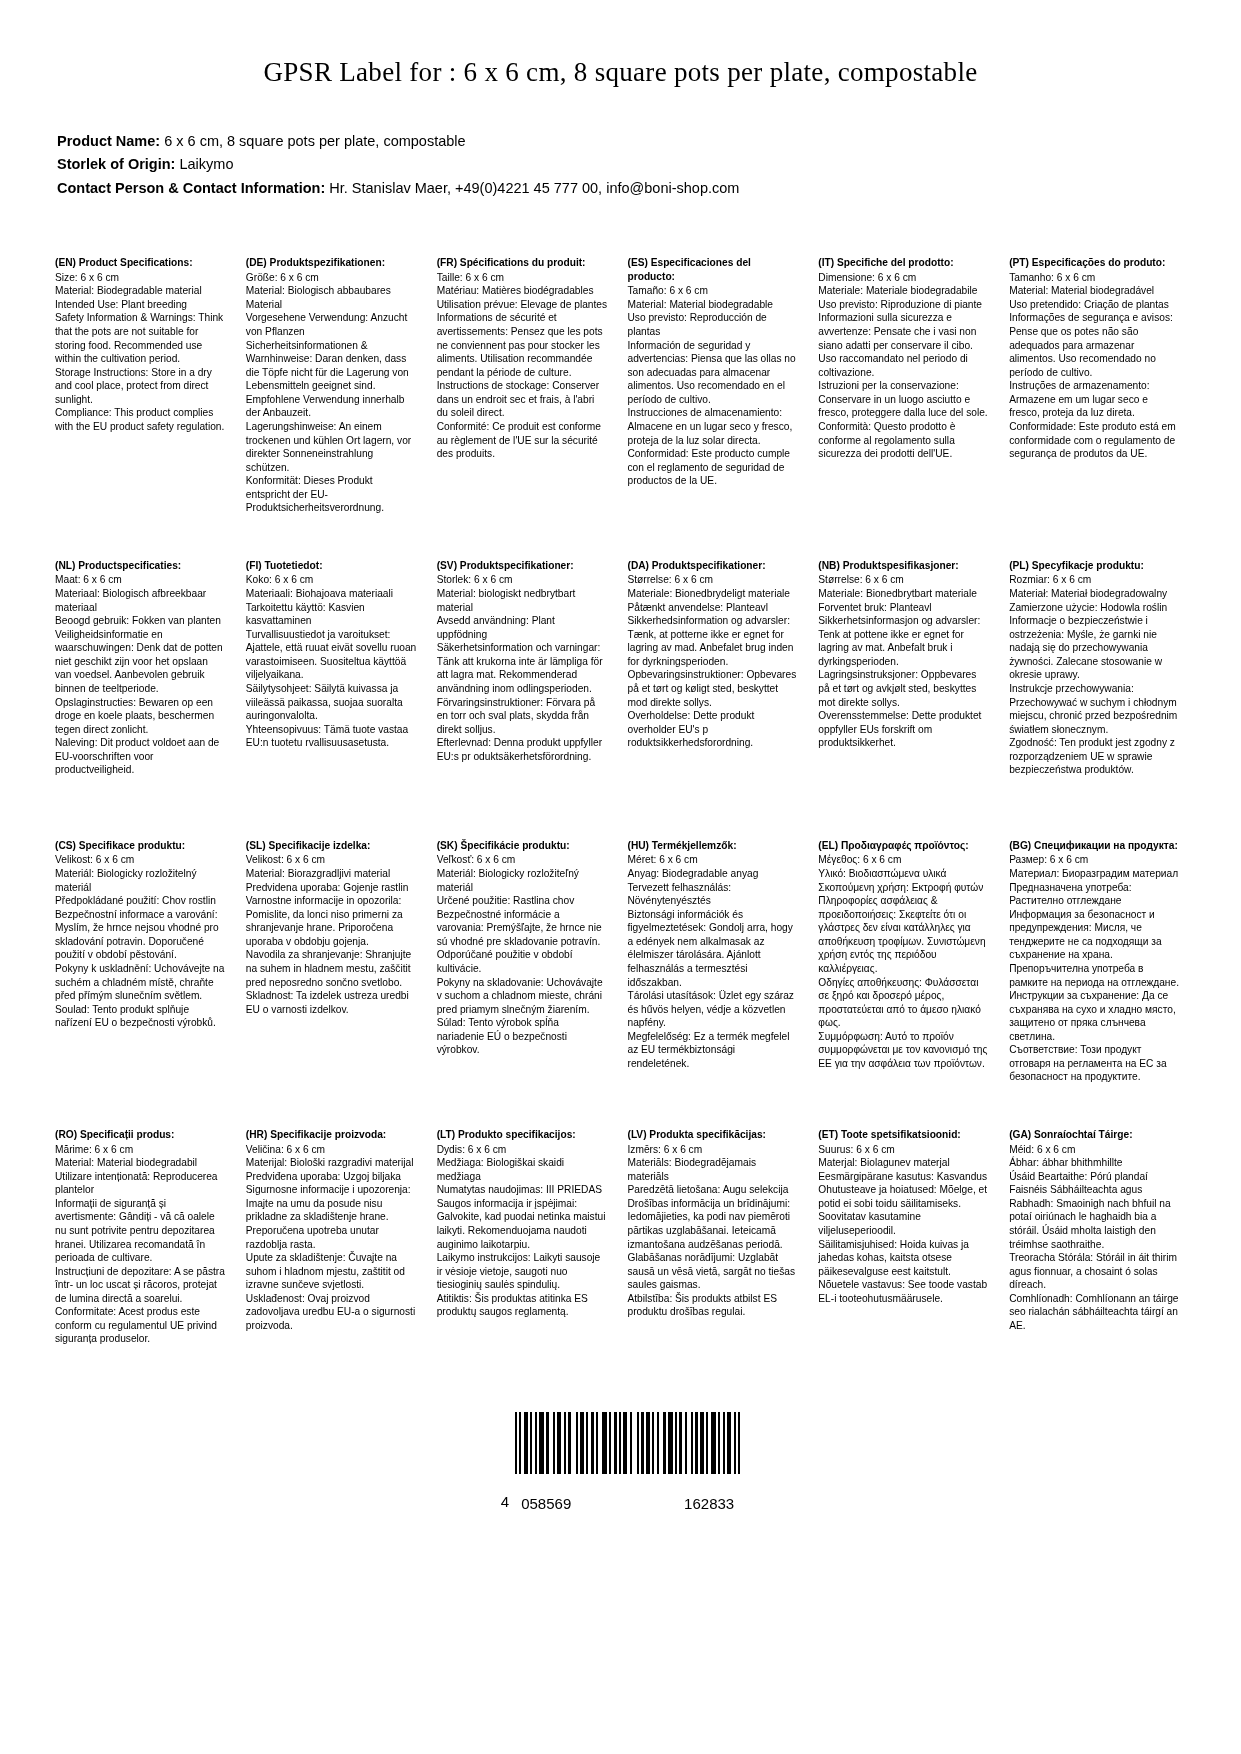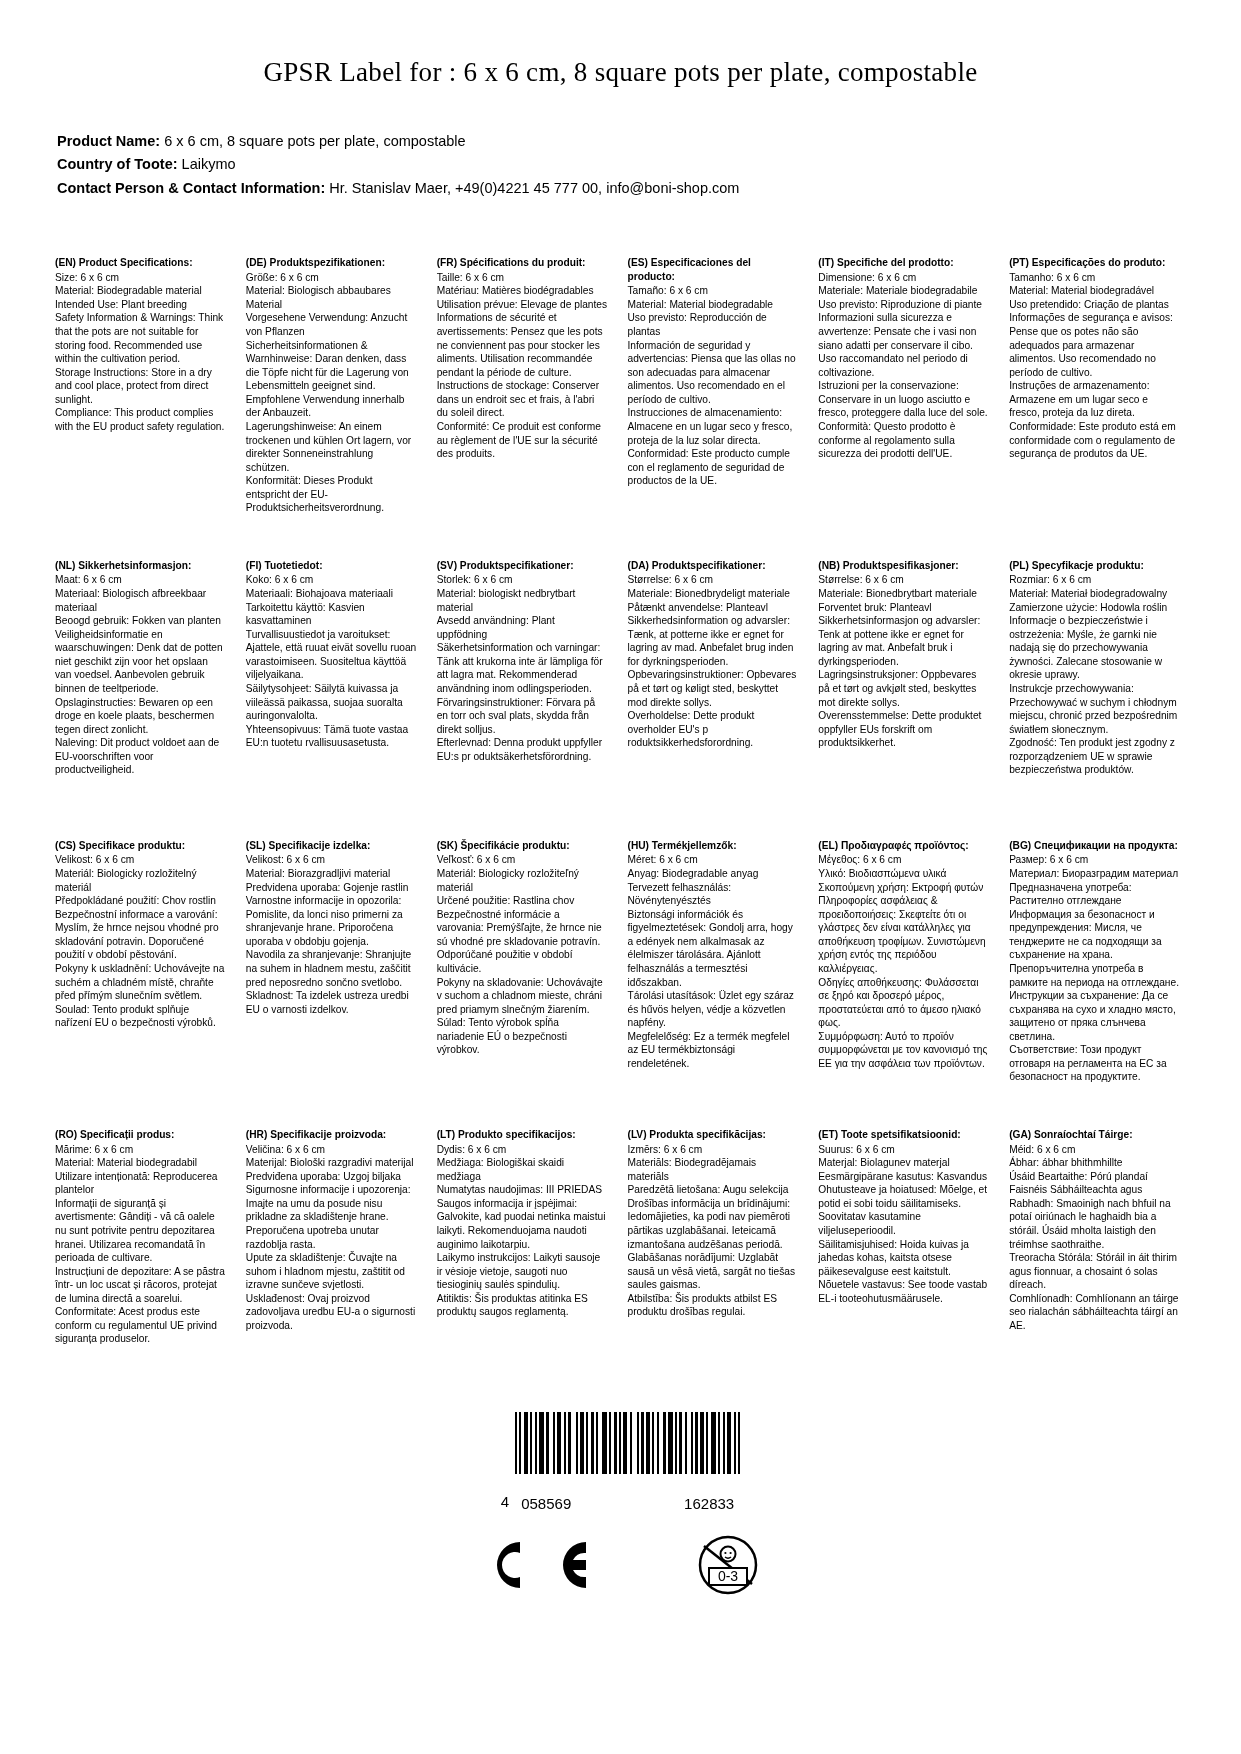--- a/index.html
+++ b/index.html
@@ -133,21 +133,21 @@
 <div class="page">
 
   <h1 class="doc-title">GPSR Label for : 6 x 6 cm, 8 square pots per plate, compostable</h1>
 
   <div class="meta">
     <div class="meta-row">
       <span class="meta-label">Product Name:</span>
       <span class="meta-value">6 x 6 cm, 8 square pots per plate, compostable</span>
     </div>
     <div class="meta-row">
-      <span class="meta-label">Country of Toote:</span>
+      <span class="meta-label">Storlek of Origin:</span>
       <span class="meta-value">Laikymo</span>
     </div>
     <div class="meta-row">
       <span class="meta-label">Contact Person &amp; Contact Information:</span>
       <span class="meta-value">Hr. Stanislav Maer, +49(0)4221 45 777 00, info@boni-shop.com</span>
     </div>
   </div>
 
   <div class="spec-grid">
 
@@ -200,21 +200,21 @@
       <span class="spec-head">(PT) Especificações do produto:</span>
       <span class="spec-body">Tamanho: 6 x 6 cm
 Material: Material biodegradável
 Uso pretendido: Criação de plantas
 Informações de segurança e avisos: Pense que os potes não são adequados para armazenar alimentos. Uso recomendado no período de cultivo.
 Instruções de armazenamento: Armazene em um lugar seco e fresco, proteja da luz direta.
 Conformidade: Este produto está em conformidade com o regulamento de segurança de produtos da UE.</span>
     </div>
 
     <div class="spec-cell row2">
-      <span class="spec-head">(NL) Sikkerhetsinformasjon:</span>
+      <span class="spec-head">(NL) Productspecificaties:</span>
       <span class="spec-body">Maat: 6 x 6 cm
 Materiaal: Biologisch afbreekbaar materiaal
 Beoogd gebruik: Fokken van planten
 Veiligheidsinformatie en waarschuwingen: Denk dat de potten niet geschikt zijn voor het opslaan van voedsel. Aanbevolen gebruik binnen de teeltperiode.
 Opslaginstructies: Bewaren op een droge en koele plaats, beschermen tegen direct zonlicht.
 Naleving: Dit product voldoet aan de EU-voorschriften voor productveiligheid.</span>
     </div>
     <div class="spec-cell row2">
       <span class="spec-head">(FI) Tuotetiedot:</span>
       <span class="spec-body">Koko: 6 x 6 cm
@@ -463,38 +463,16 @@
           <span style="width:2px;background:#fff"></span>
             <span style="width:2px"></span>
         </div>
         <div class="barcode-numbers">
           <span>058569</span>
           <span>162833</span>
         </div>
       </div>
     </div>
 
-    <div class="marks">
-      <div class="ce-mark">
-        <svg width="120" height="62" viewBox="0 0 120 62" aria-hidden="true">
-          <path d="M44 8 A23 23 0 1 0 44 54 L44 43 A13 13 0 1 1 44 19 Z" fill="#000"></path>
-          <path d="M110 8 A23 23 0 1 0 110 54 L110 43 A13 13 0 0 1 97 36 L110 36 L110 26 L97 26 A13 13 0 0 1 110 19 Z" fill="#000"></path>
-        </svg>
-      </div>
-      <div class="age-mark">
-        <svg width="74" height="62" viewBox="0 0 74 62" aria-hidden="true">
-          <circle cx="37" cy="31" r="28" fill="none" stroke="#000" stroke-width="2.5"></circle>
-          <g transform="translate(37,24)">
-            <circle cx="0" cy="-4" r="7.5" fill="none" stroke="#000" stroke-width="2"></circle>
-            <circle cx="-2.6" cy="-5" r="1.1" fill="#000"></circle>
-            <circle cx="2.6" cy="-5" r="1.1" fill="#000"></circle>
-            <path d="M-3 -1 Q0 1.5 3 -1" fill="none" stroke="#000" stroke-width="1.4"></path>
-          </g>
-          <line x1="13" y1="12" x2="61" y2="50" stroke="#000" stroke-width="2.5"></line>
-          <rect x="18" y="34" width="38" height="17" fill="#fff" stroke="#000" stroke-width="2"></rect>
-          <text x="37" y="47" font-family="Liberation Sans, sans-serif" font-size="14" text-anchor="middle" fill="#000">0-3</text>
-        </svg>
-      </div>
-    </div>
 
   </div>
 
 </div>
 
 </body></html>

